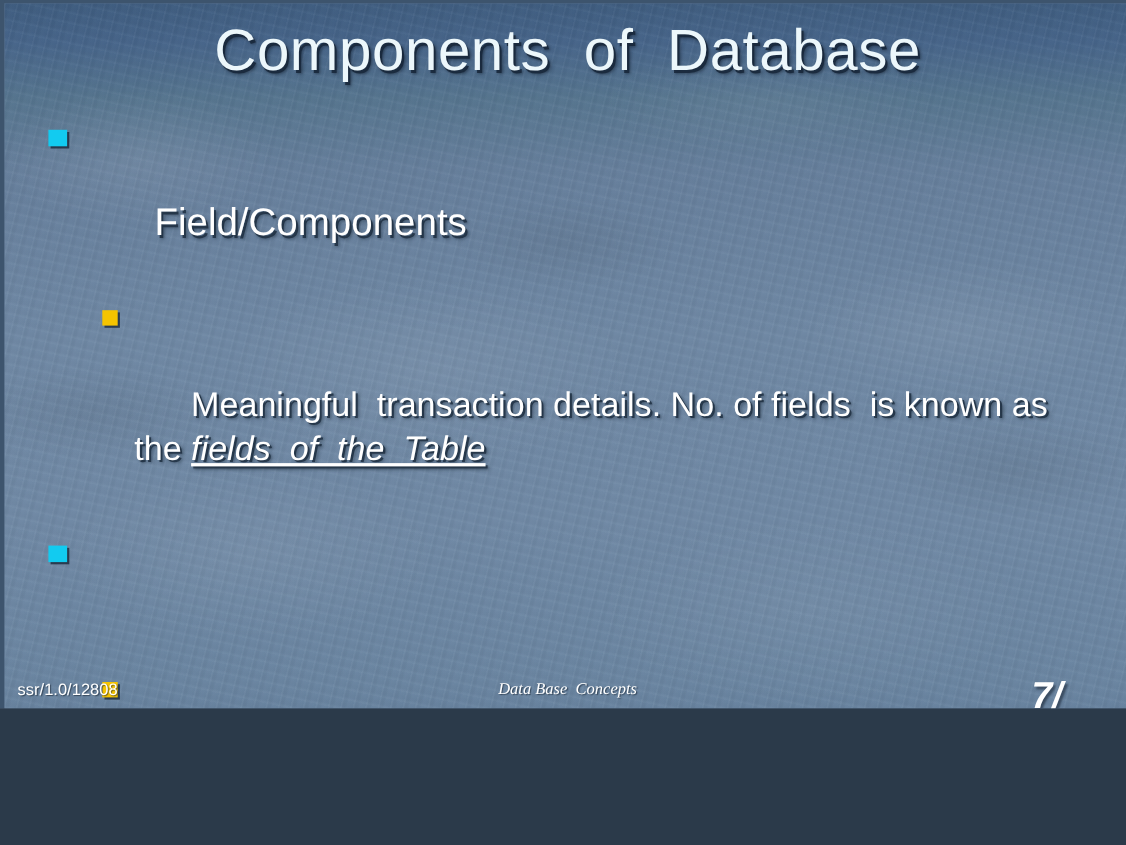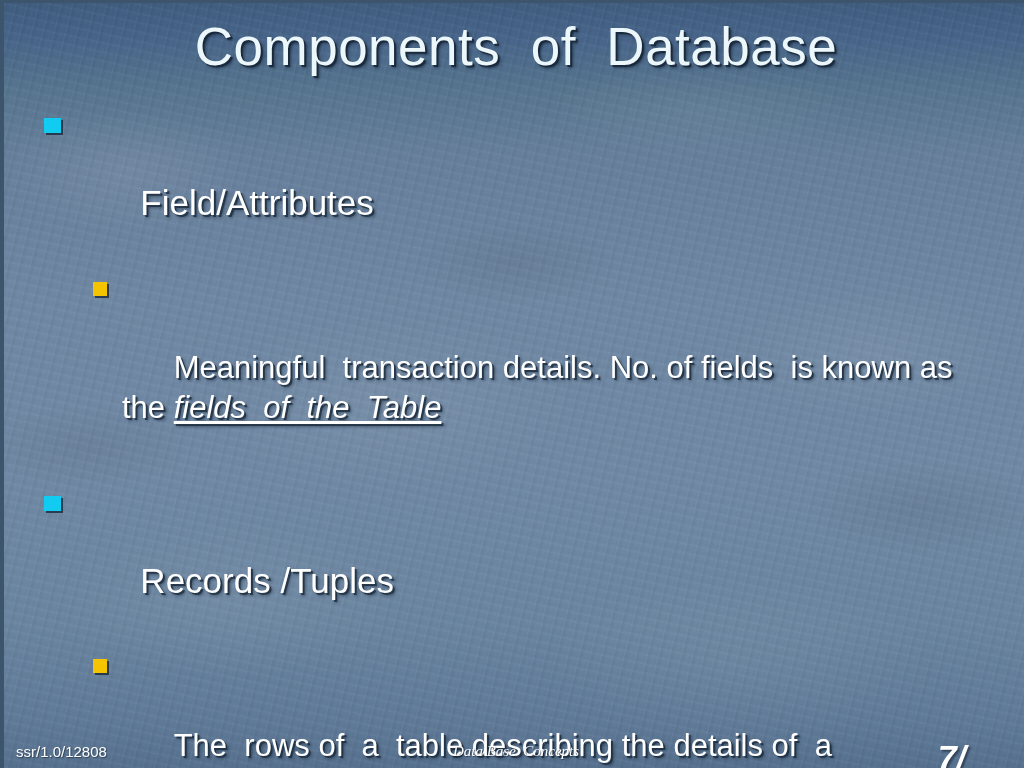--- a/index.html
+++ b/index.html
@@ -9,21 +9,21 @@
     background: #2b3a4a;
   }
   body {
     font-family: "Liberation Sans", sans-serif;
   }
 
   
   .slide {
     position: relative;
     width: 1024px;
-    height: 768px;
+    height: 644px;
     overflow: hidden;
     box-sizing: border-box;
     border-left: 4px solid #3d546d;
     border-top: 3px solid #3d546d;
     background-color: #6d86a3;
     background-image:
       
       radial-gradient(ellipse 180px 90px at 12% 22%, rgba(255,255,255,0.07), rgba(255,255,255,0) 70%),
       radial-gradient(ellipse 220px 70px at 68% 14%, rgba(255,255,255,0.05), rgba(255,255,255,0) 70%),
       radial-gradient(ellipse 260px 120px at 38% 52%, rgba(255,255,255,0.06), rgba(255,255,255,0) 72%),
@@ -165,30 +165,29 @@
 <body>
 
 <div class="slide">
 
   <div class="title">Components  of  Database</div>
 
   <div class="body">
 
     <div class="lvl1">
       <span class="bullet"></span>
-      <span>Field/Attributes</span>
+      <span>Field/Components</span>
     </div>
     <div class="lvl2 gap-a">
       <span class="bullet"></span>
       <span>Meaningful  transaction details. No. of fields  is known as  the </span><span class="emph">fields  of  the  Table</span>
     </div>
 
     <div class="lvl1">
       <span class="bullet"></span>
-      <span>Records /Tuples</span>
     </div>
     <div class="lvl2 gap-b">
       <span class="bullet"></span>
       <span>The  rows of  a  table describing the details of  a transaction. No. of  rows determines  the
 </span>
     </div>
 
   </div>
 
   <div class="footer-left">ssr/1.0/12808</div>

